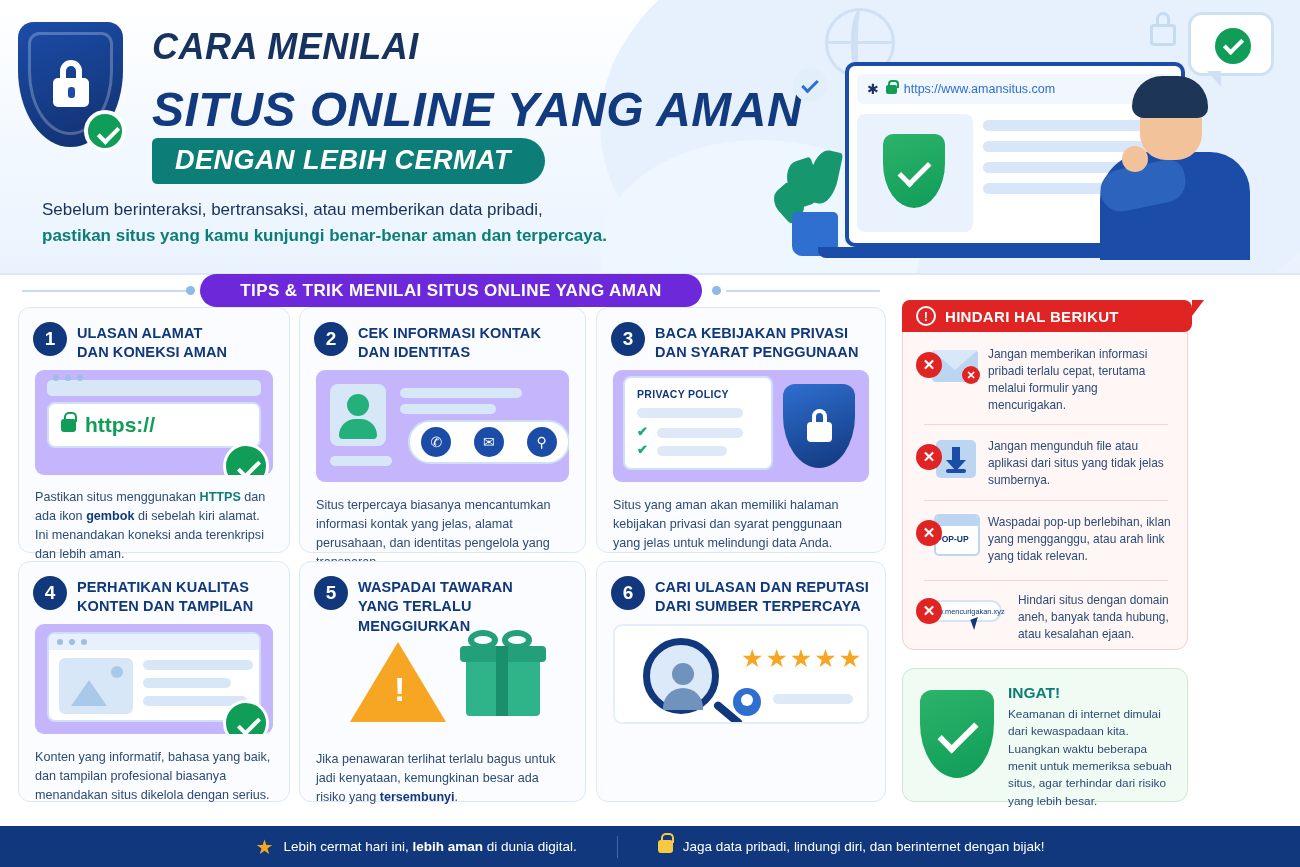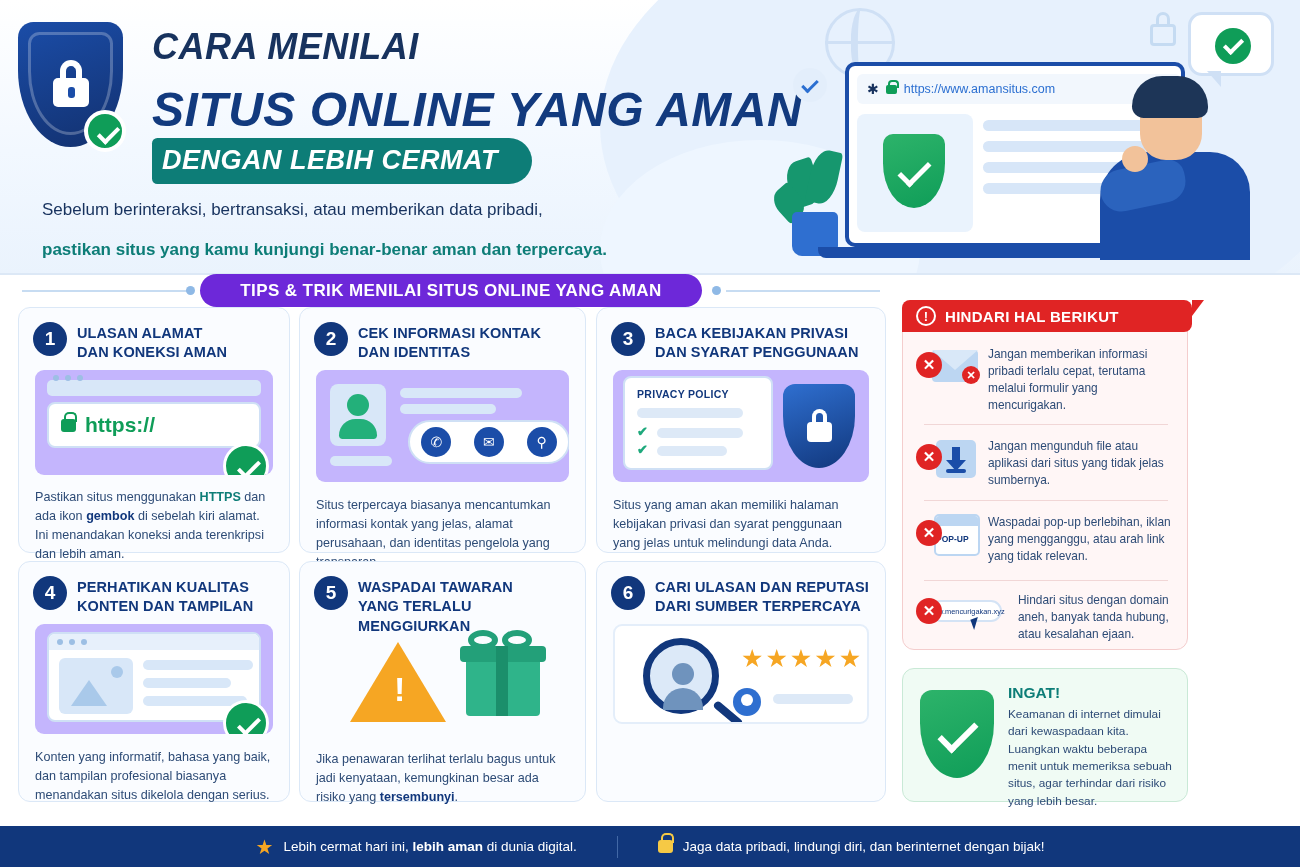--- a/index.html
+++ b/index.html
@@ -78,27 +78,27 @@
   .title-lg {
     position:absolute; left:152px; top:70px;
     font-size:48px; font-weight:bold; letter-spacing:.5px; color:#123a7e;
     font-style:italic;
     margin-top:12px;
   }
   .title-badge {
     position:absolute; left:152px; top:138px;
     background:#0d7d77; color:#fff; font-size:27px; font-weight:bold;
     font-style:italic; letter-spacing:.5px;
-    padding:7px 34px 8px 10px; border-radius:6px 26px 26px 6px;
+    padding:7px 34px 8px 23px; border-radius:6px 26px 26px 6px;
   }
   .sub1 {
     position:absolute; left:42px; top:200px; font-size:17px; color:#17325e;
   }
   .sub2 {
-    position:absolute; left:42px; top:226px; font-size:17px; color:#0d7d77; font-weight:bold;margin-top:14px;
+    position:absolute; left:42px; top:226px; font-size:17px; color:#0d7d77; font-weight:bold;
   }
 
   
   .illus { position:absolute; left:770px; top:0; width:530px; height:275px; }
   .globe {
     position:absolute; left:55px; top:8px; width:70px; height:70px;
     border:3px solid #cfe0f5; border-radius:50%;
   }
   .globe:before{
     content:""; position:absolute; left:29px; top:-3px; width:6px; height:70px;

